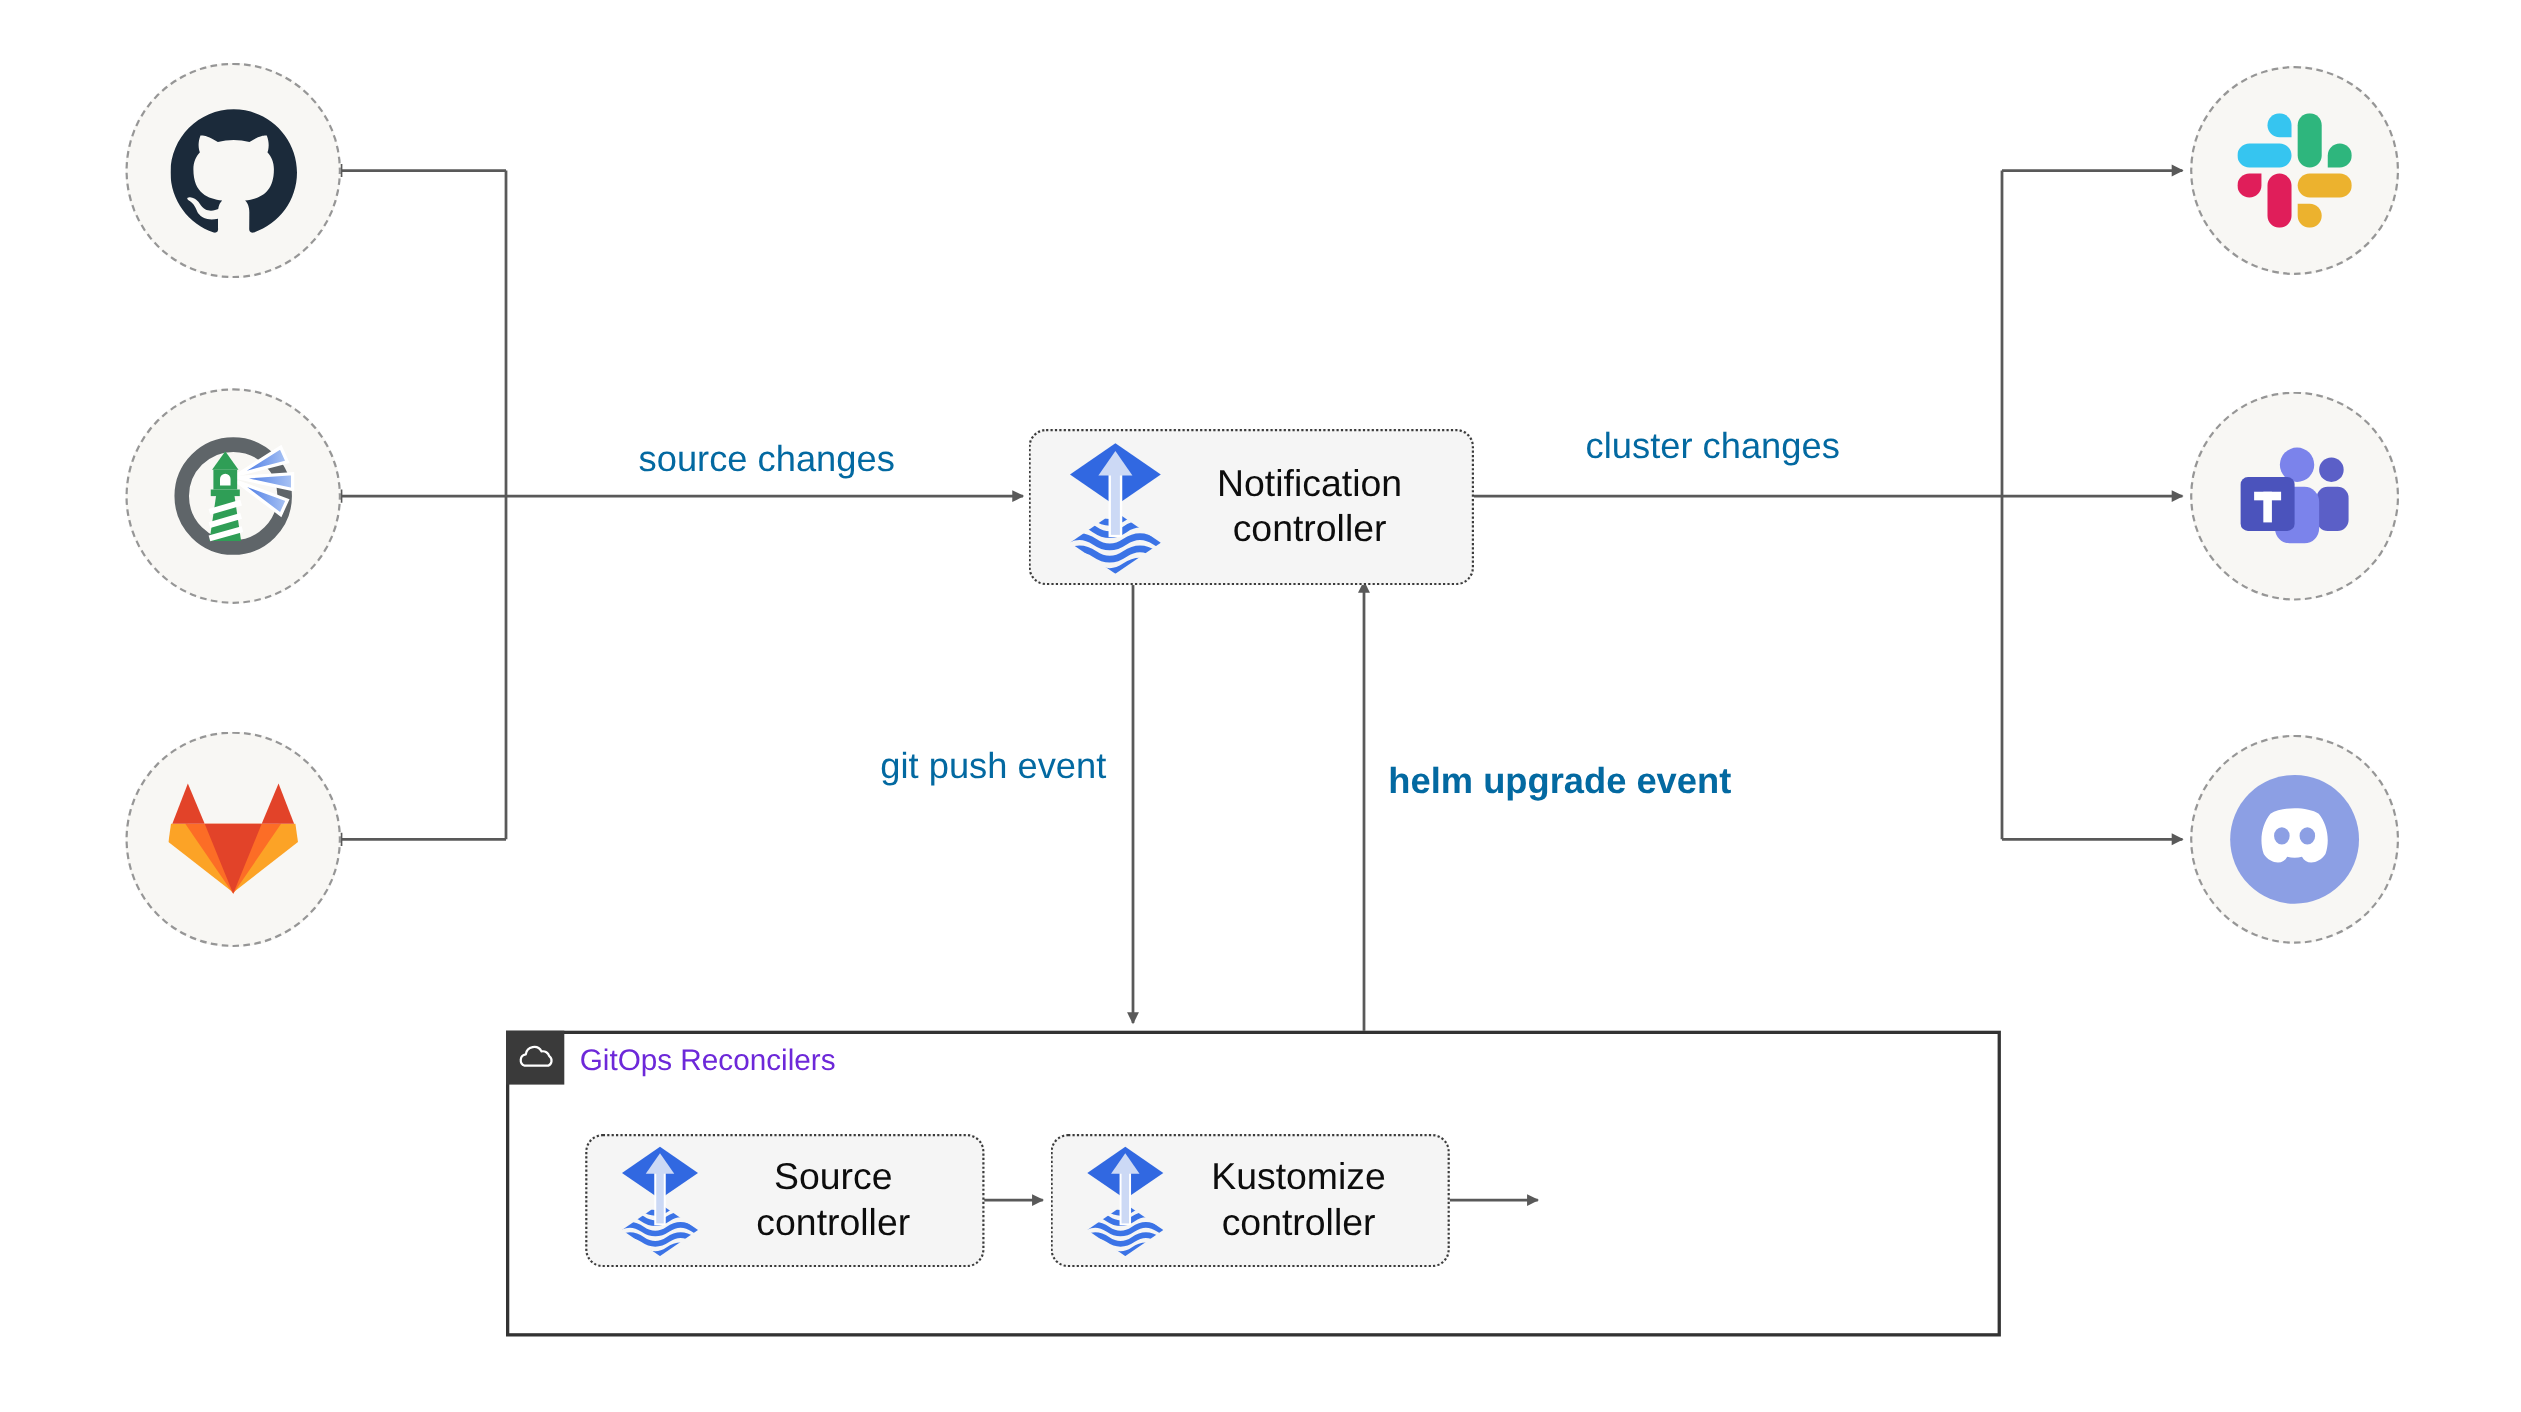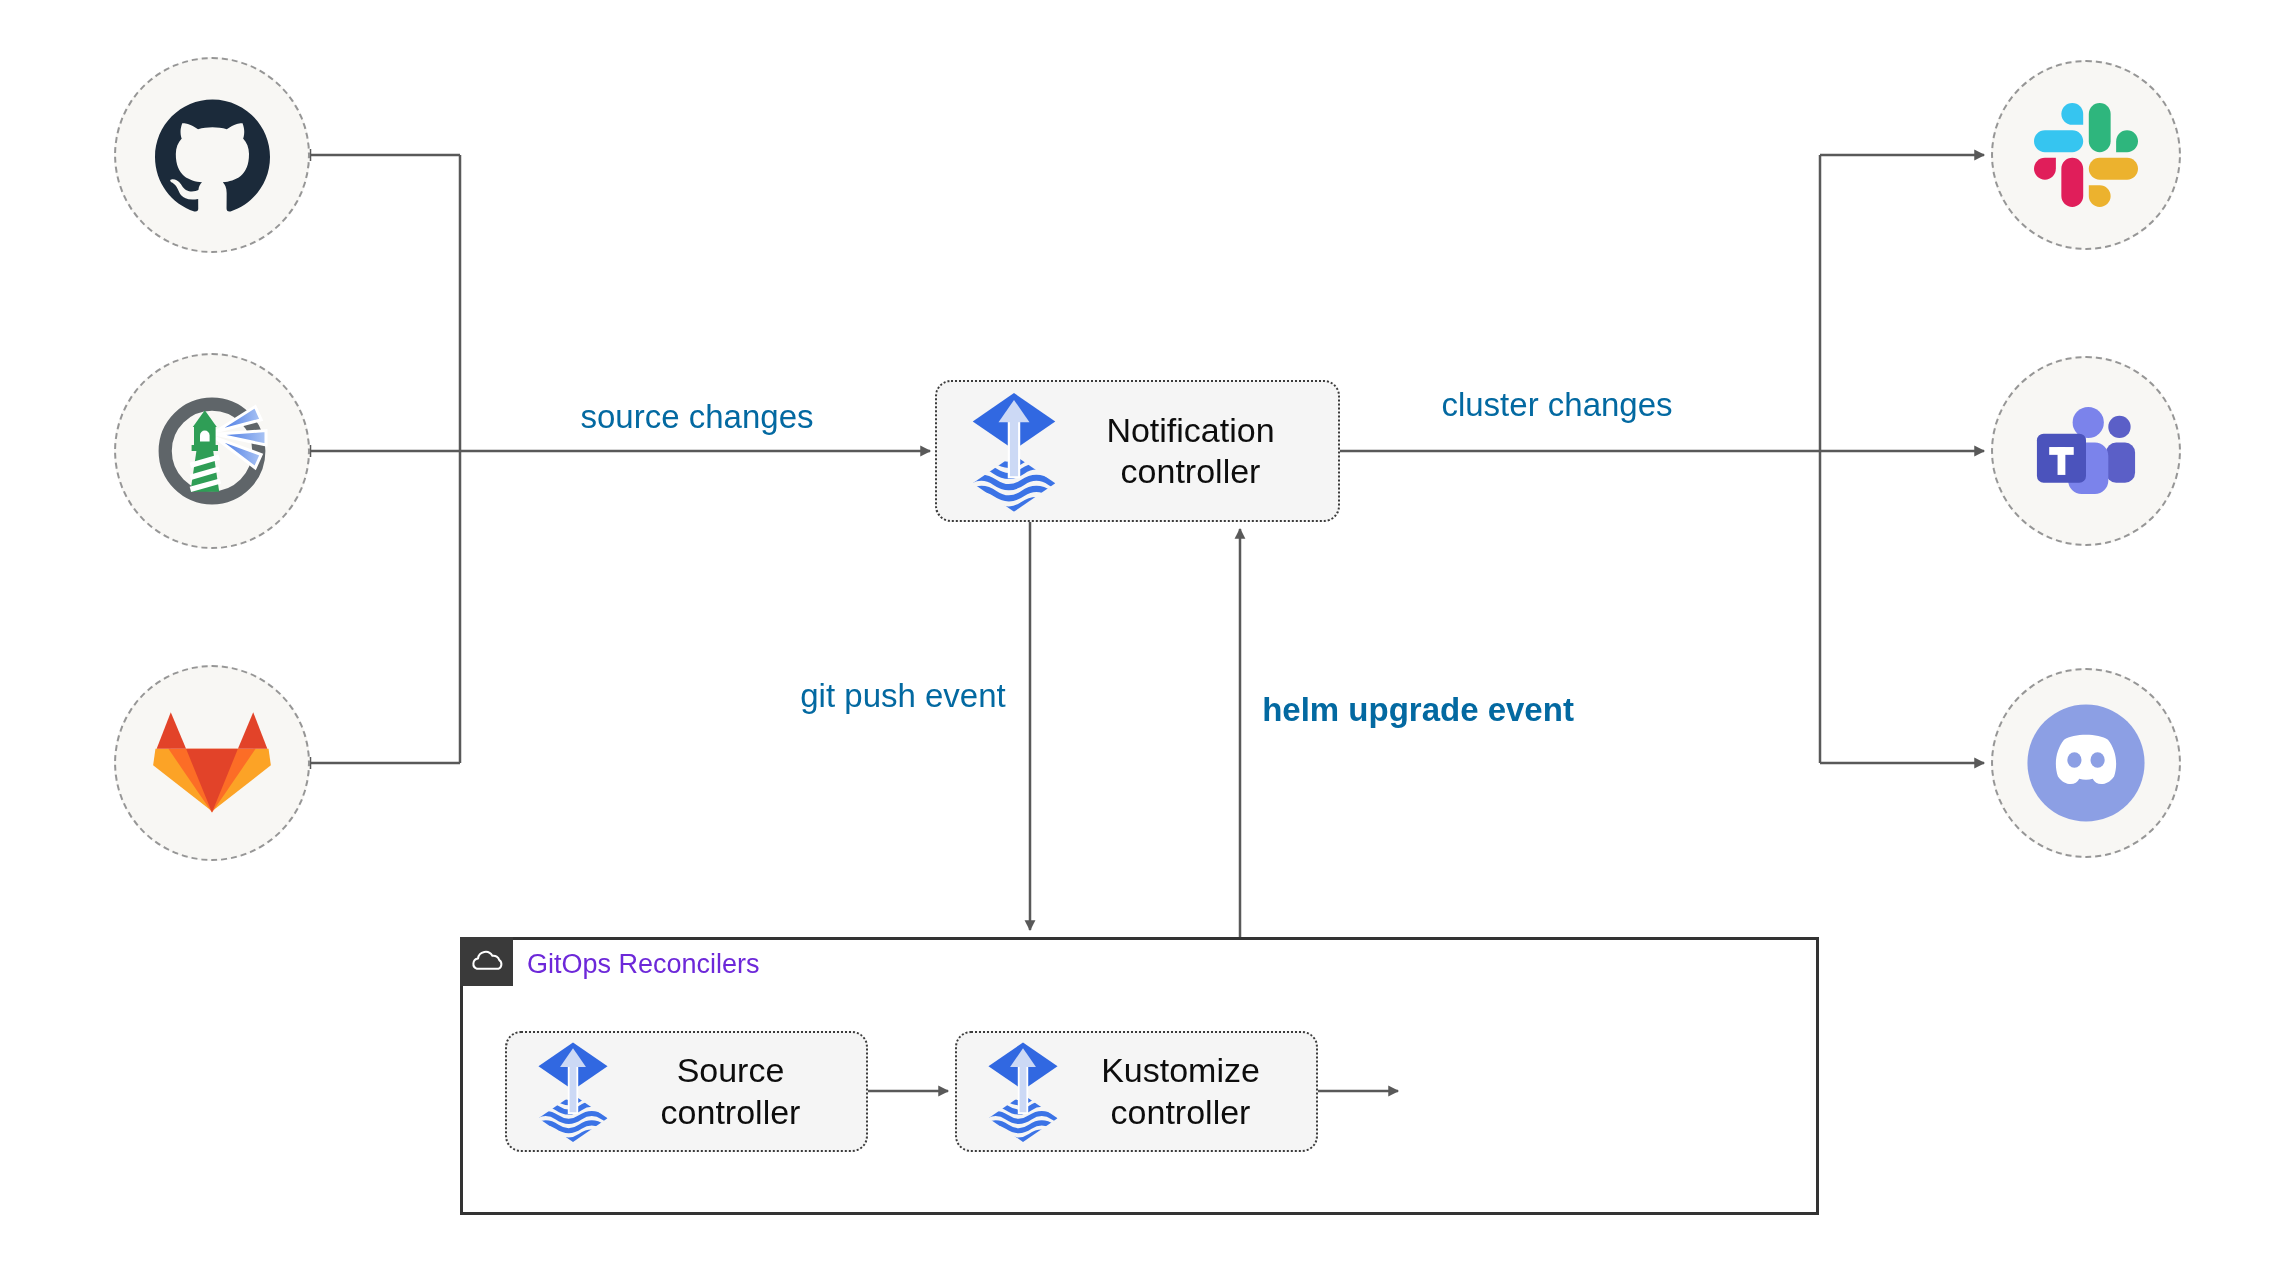--- a/index.html
+++ b/index.html
@@ -146,21 +146,21 @@
 
   <div class="node-circle" style="left:1991px;top:668px;width:190px;height:190px;">
     <svg width="122" height="122" viewBox="0 0 100 100">
       <circle cx="50" cy="50" r="48" fill="#8c9fe4"></circle>
       <path fill="#ffffff" d="M32 31 C40 25.5 60 25.5 68 31 C74.5 39 76.5 51 73 61 C68 68.5 58.5 69.5 55.5 63 C52 64 48 64 44.5 63 C41.5 69.5 32 68.5 27 61 C23.5 51 25.5 39 32 31 Z"></path>
       <ellipse cx="40.5" cy="47.5" rx="5.8" ry="6.4" fill="#8c9fe4"></ellipse>
       <ellipse cx="59.5" cy="47.5" rx="5.8" ry="6.4" fill="#8c9fe4"></ellipse>
     </svg>
   </div>
 
-  <div class="ctrl-box" style="left:935px;top:380px;width:405px;height:142px;padding-left:34px;">
+  <div class="ctrl-box" style="left:935px;top:390px;width:405px;height:142px;padding-left:34px;">
     <svg class="flux" width="86" height="121" viewBox="0 0 100 140">
       <path d="M50 2 L98 35 L50 68 L2 35 Z" fill="#3168e1"></path>
       <g clip-path="url(#waveClip)" stroke="#3b73e6" stroke-width="7" fill="none">
         <path d="M-4 80 q16 -11 32 0 q16 11 32 0 q16 -11 32 0 q16 11 32 0"></path>
         <path d="M-4 93 q16 -11 32 0 q16 11 32 0 q16 -11 32 0 q16 11 32 0"></path>
         <path d="M-4 106 q16 -11 32 0 q16 11 32 0 q16 -11 32 0 q16 11 32 0"></path>
         <path d="M-4 119 q16 -11 32 0 q16 11 32 0 q16 -11 32 0 q16 11 32 0"></path>
         <path d="M-4 132 q16 -11 32 0 q16 11 32 0 q16 -11 32 0 q16 11 32 0"></path>
       </g>
       <rect x="44" y="32" width="12" height="68" fill="#ccd9f5" stroke="#ffffff" stroke-width="2.5"></rect>
@@ -178,21 +178,21 @@
 
   <div class="group-box">
     <div class="group-badge">
       <svg width="36" height="27" viewBox="0 0 54 40">
         <path d="M12 31 A8 8 0 0 1 13.5 15.5 A11.5 11.5 0 0 1 35 11.5 A9 9 0 0 1 45.5 18 A7.5 7.5 0 0 1 44 31 Z" fill="none" stroke="#ffffff" stroke-width="3" stroke-linejoin="round"></path>
       </svg>
     </div>
     <div class="group-title">GitOps Reconcilers</div>
   </div>
 
-  <div class="ctrl-box" style="left:505px;top:1031px;width:363px;height:121px;padding-left:30px;">
+  <div class="ctrl-box" style="left:532px;top:1031px;width:363px;height:121px;padding-left:30px;">
     <svg class="flux" width="72" height="101" viewBox="0 0 100 140">
       <path d="M50 2 L98 35 L50 68 L2 35 Z" fill="#3168e1"></path>
       <g clip-path="url(#waveClip)" stroke="#3b73e6" stroke-width="7" fill="none">
         <path d="M-4 80 q16 -11 32 0 q16 11 32 0 q16 -11 32 0 q16 11 32 0"></path>
         <path d="M-4 93 q16 -11 32 0 q16 11 32 0 q16 -11 32 0 q16 11 32 0"></path>
         <path d="M-4 106 q16 -11 32 0 q16 11 32 0 q16 -11 32 0 q16 11 32 0"></path>
         <path d="M-4 119 q16 -11 32 0 q16 11 32 0 q16 -11 32 0 q16 11 32 0"></path>
         <path d="M-4 132 q16 -11 32 0 q16 11 32 0 q16 -11 32 0 q16 11 32 0"></path>
       </g>
       <rect x="44" y="32" width="12" height="68" fill="#ccd9f5" stroke="#ffffff" stroke-width="2.5"></rect>

